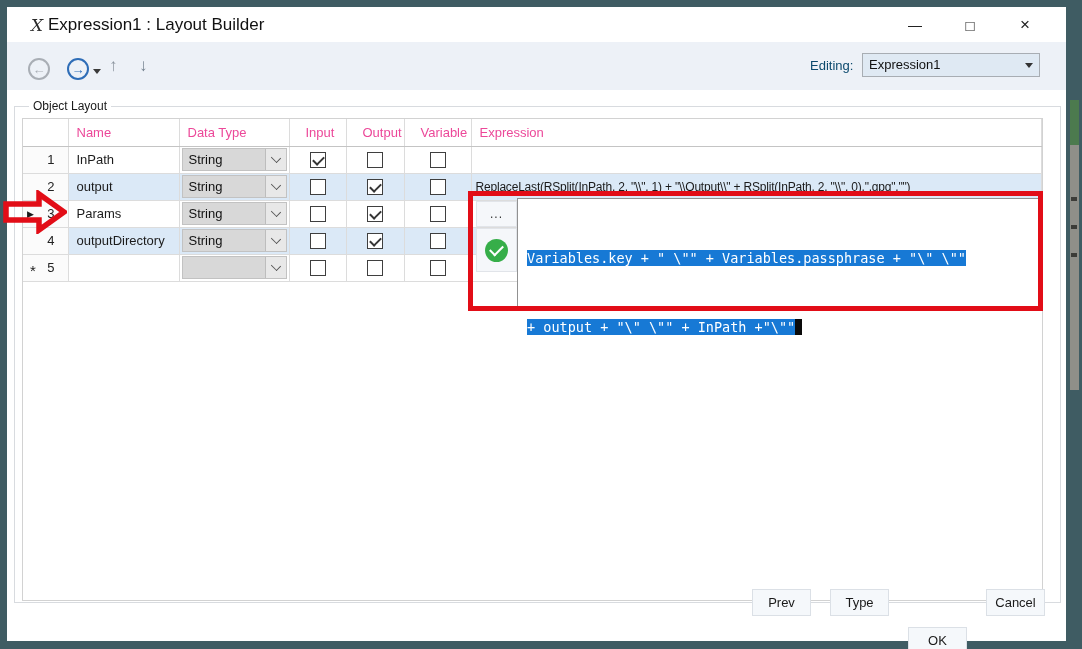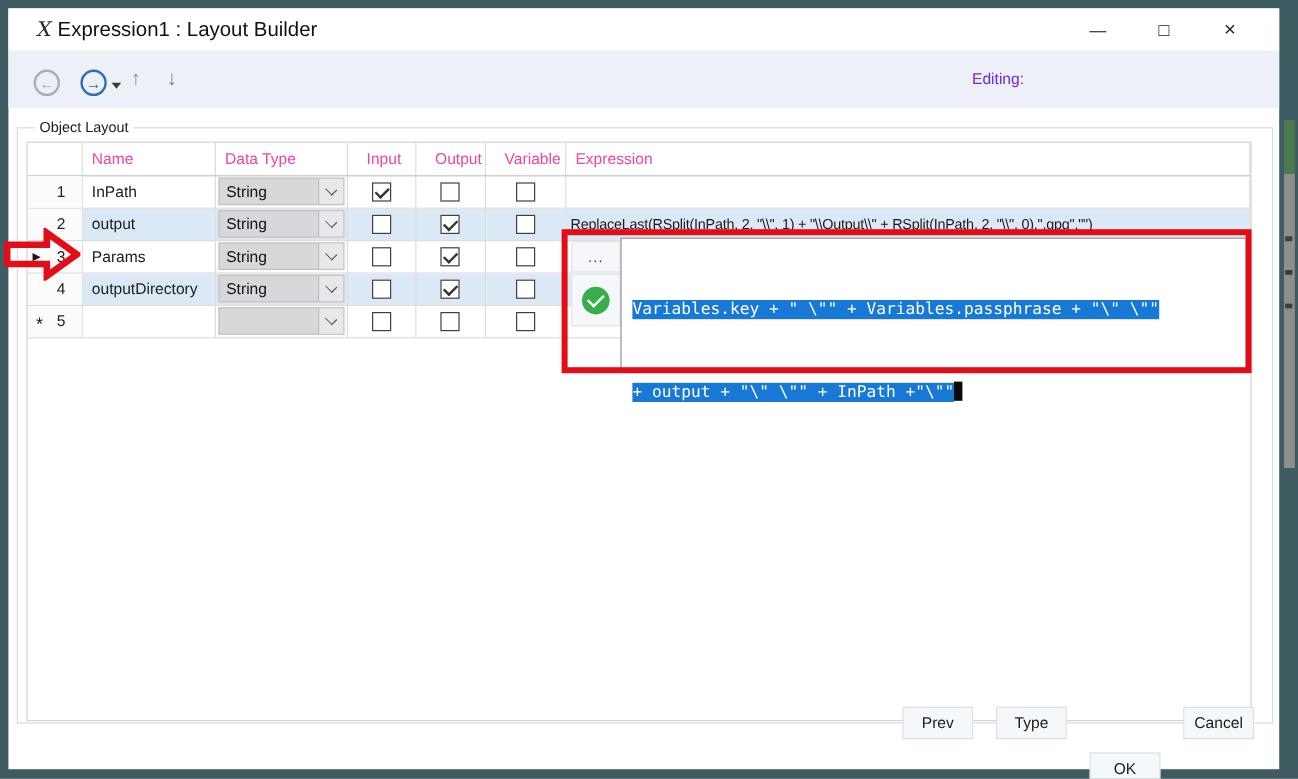--- a/index.html
+++ b/index.html
@@ -39,21 +39,21 @@
   }
   .nav-back { left:21px; border:2px solid #a9aeb5; color:#a9aeb5; }
   .nav-fwd  { left:60px; border:2px solid #2e6db7; color:#2e6db7; }
   .nav-caret {
     position:absolute; left:86px; top:27px; width:0; height:0;
     border-left:4px solid transparent; border-right:4px solid transparent; border-top:5px solid #3a3a3a;
   }
   .nav-arrow { position:absolute; top:14px; font-size:17px; font-weight:bold; }
   .nav-up   { left:102px; color:#8b949e; }
   .nav-down { left:132px; color:#74828f; }
-  .editing-label { position:absolute; left:803px; top:0; line-height:48px; font-size:13px; color:#6d28d9; }
+  .editing-label { position:absolute; left:803px; top:0; line-height:48px; font-size:13px; color:#0c4a6e; }
   .editing-combo {
     position:absolute; left:855px; top:11px; width:178px; height:24px;
     background:#dfe9f3; border:1px solid #a8adb3;
   }
   .editing-combo .val { position:absolute; left:6px; top:0; line-height:22px; font-size:13px; color:#111; }
   .combo-caret {
     position:absolute; right:6px; top:9px; width:0; height:0;
     border-left:4px solid transparent; border-right:4px solid transparent; border-top:5px solid #333;
   }
   
@@ -144,20 +144,24 @@
     <div class="winbtn close">×</div>
   </div>
 
   <div class="toolbar">
     <div class="nav-circle nav-back">←</div>
     <div class="nav-circle nav-fwd">→</div>
     <div class="nav-caret"></div>
     <div class="nav-arrow nav-up">↑</div>
     <div class="nav-arrow nav-down">↓</div>
     <div class="editing-label">Editing:</div>
+    <div class="editing-combo">
+      <span class="val">Expression1</span>
+      <span class="combo-caret"></span>
+    </div>
   </div>
 
   <div class="groupbox"></div>
   <div class="groupbox-label">Object Layout</div>
 
   <div class="grid-wrap">
     <table class="grid">
       <colgroup>
         <col style="width:45px">
           <col style="width:111px">

